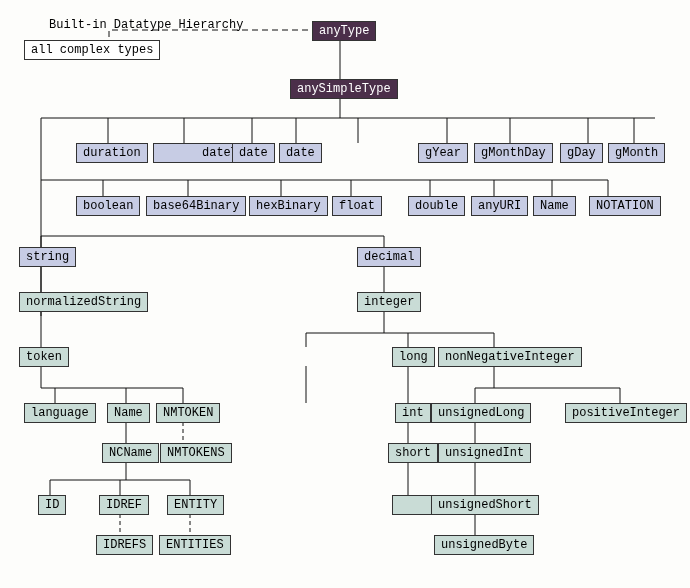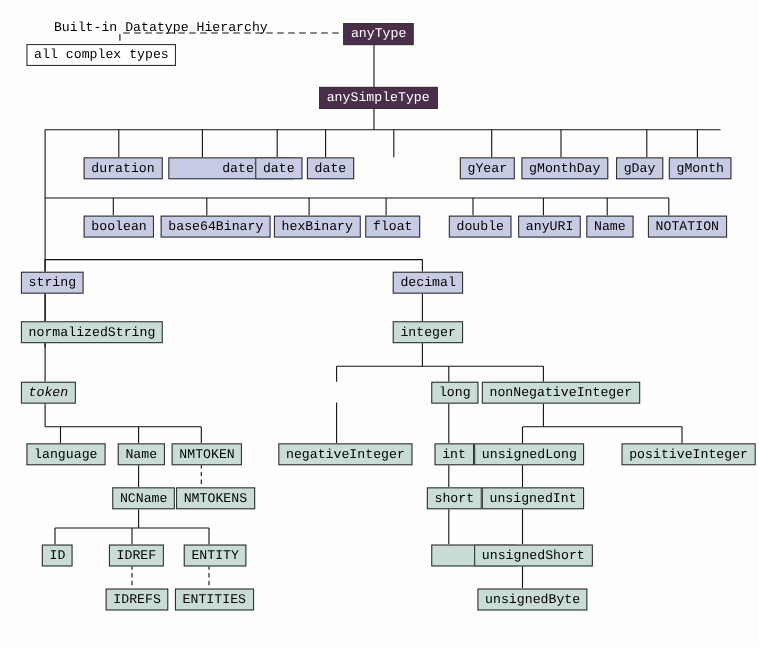--- a/index.html
+++ b/index.html
@@ -127,28 +127,27 @@
 <div class="node simple" style="left:471px;top:196px;">anyURI</div>
 <div class="node simple" style="left:533px;top:196px;">Name</div>
 <div class="node simple" style="left:589px;top:196px;">NOTATION</div>
 
 <div class="node simple" style="left:19px; top:247px;">string</div>
 <div class="node simple" style="left:357px;top:247px;">decimal</div>
 
 <div class="node derived" style="left:19px; top:292px;">normalizedString</div>
 <div class="node derived" style="left:357px;top:292px;">integer</div>
 
-<div class="node derived" style="left:19px; top:347px;font-style:italic;">token</div>
+<div class="node derived" style="left:19px; top:347px;">token</div>
 <div class="node derived" style="left:392px;top:347px;">long</div>
 <div class="node derived" style="left:438px;top:347px;">nonNegativeInteger</div>
 
 <div class="node derived" style="left:24px; top:403px;">language</div>
 <div class="node derived" style="left:107px;top:403px;">Name</div>
 <div class="node derived" style="left:156px;top:403px;text-align:right;">NMTOKEN</div>
-<div class="node derived" style="left:253px;top:403px;">negativeInteger</div>
 <div class="node derived" style="left:395px;top:403px;">int</div>
 <div class="node derived" style="left:565px;top:403px;">positiveInteger</div>
 <div class="node derived" style="left:431px;top:403px;">unsignedLong</div>
 
 <div class="node derived" style="left:102px;top:443px;">NCName</div>
 <div class="node derived" style="left:160px;top:443px;">NMTOKENS</div>
 <div class="node derived" style="left:388px;top:443px;">short</div>
 <div class="node derived" style="left:438px;top:443px;">unsignedInt</div>
 
 <div class="node derived" style="left:38px; top:495px;">ID</div>

